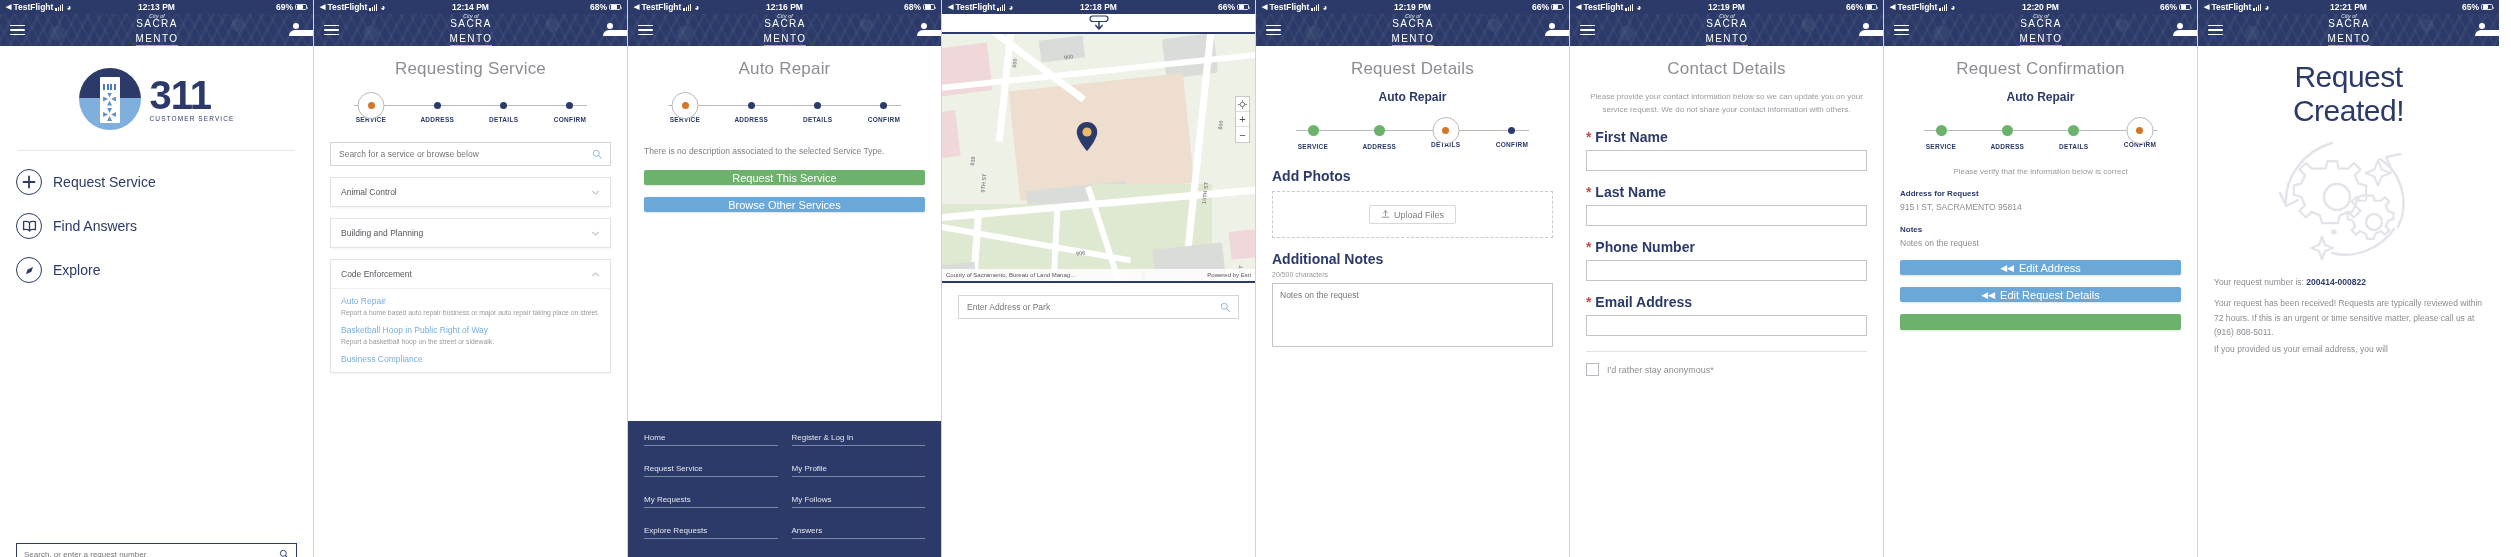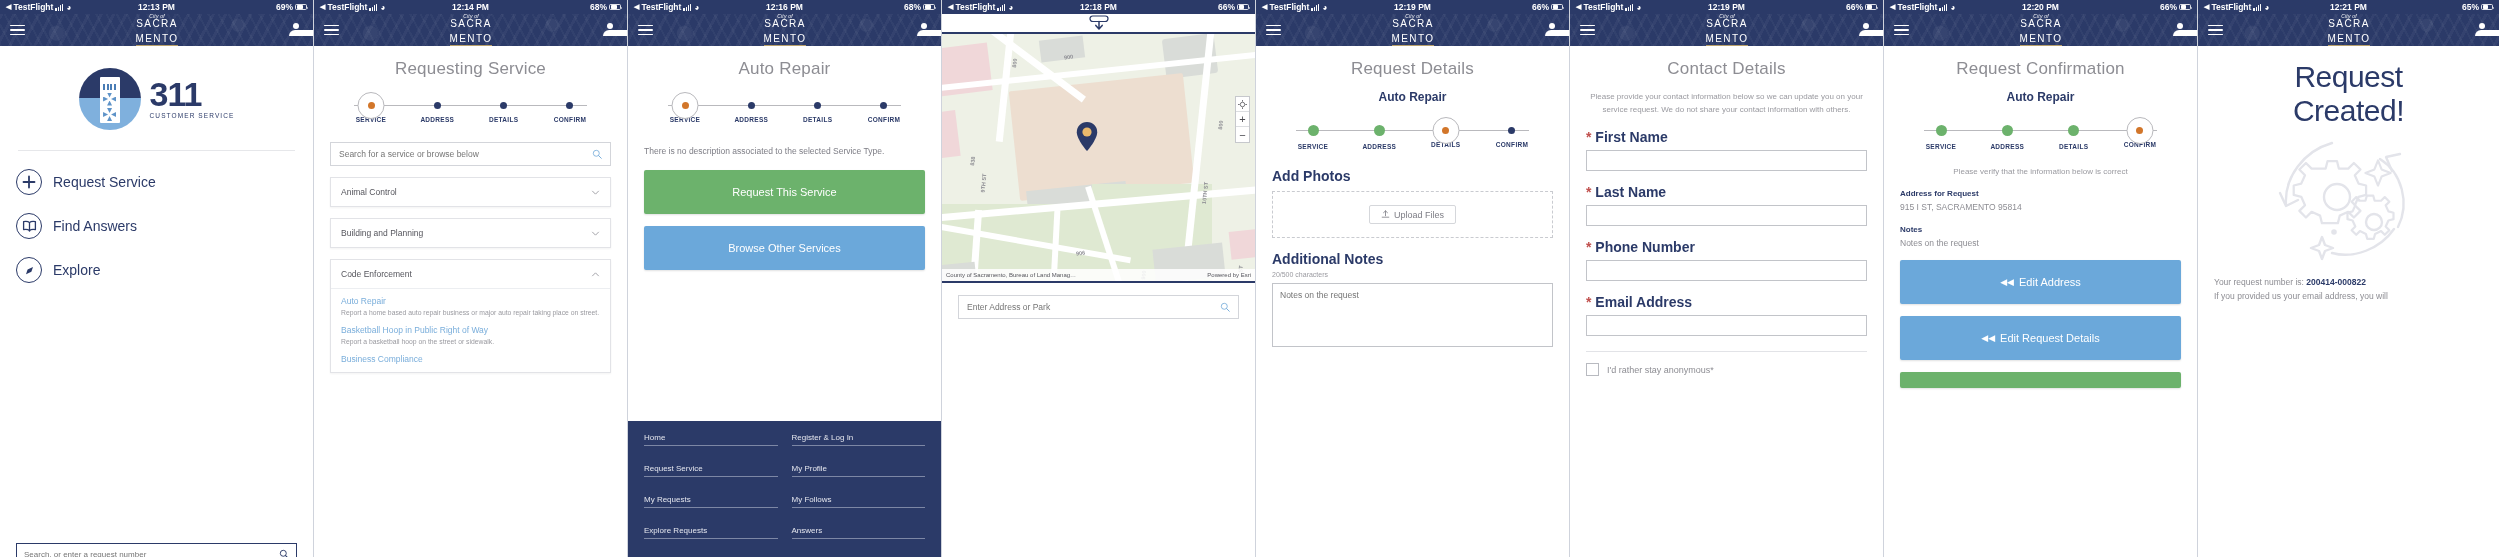--- a/index.html
+++ b/index.html
@@ -120,34 +120,34 @@
   .tower { position:absolute; left:50%; top:9px; transform:translateX(-50%);
            width:20px;height:46px;background:#fff;border-radius:1px; }
   .tower .slots { display:flex; gap:1.4px; justify-content:center; padding-top:7px; }
   .tower .slots i { width:2px;height:6px;background:#4a7db5;display:block; }
   .x-mark { width:13px;height:13px;margin:2.5px auto 0; position:relative; }
   .x-mark i { position:absolute; width:5px;height:5px;background:#5e93c8; }
   .x-mark i:nth-child(1){top:0;left:4px;clip-path:polygon(50% 100%,0 0,100% 0);}
   .x-mark i:nth-child(2){bottom:0;left:4px;clip-path:polygon(50% 0,0 100%,100% 100%);}
   .x-mark i:nth-child(3){left:0;top:4px;clip-path:polygon(100% 50%,0 0,0 100%);}
   .x-mark i:nth-child(4){right:0;top:4px;clip-path:polygon(0 50%,100% 0,100% 100%);}
-  .logo-text .num { font-size:34px; font-weight:bold; color:#2b3a68; line-height:.9; letter-spacing:-1px; }
+  .logo-text .num { font-size:40px; font-weight:bold; color:#2b3a68; line-height:.9; letter-spacing:-1px; }
   .logo-text .cs { font-size:6.5px; color:#2b3a68; letter-spacing:1.1px; margin-top:2px; }
   .hr { height:1px; background:#e6e7ea; margin:20px 2px 0; }
   .menu-item { display:flex; align-items:center; gap:11px; margin-top:18px; cursor:pointer; }
   .menu-ic { width:26px;height:26px;border-radius:50%;border:1.7px solid #2b3a68;
              display:flex;align-items:center;justify-content:center;flex:0 0 26px; }
   .menu-label { font-size:14px; color:#2b3a68; font-weight:500; }
   .home-search { position:absolute; left:16px; right:16px; bottom:14px;
     border:1.6px solid #2b3a68; height:22px; display:flex; align-items:center; padding:0 7px; }
   .home-search input { border:none;outline:none;flex:1;font-size:8px;color:#8f8f96;
     font-family:"Liberation Sans",sans-serif; background:transparent;}
 
   
-  .btn { display:flex;align-items:center;justify-content:center; height:44px;
+  .btn { display:flex;align-items:center;justify-content:center; height:15px;
          font-size:11px; color:#fff; cursor:pointer; margin-top:12px; border-radius:2px;
          box-shadow:0 1px 2px rgba(0,0,0,.12); gap:5px; }
   .btn.green { background:#6cb26c; }
   .btn.blue { background:#6ba8da; }
   .desc-text { font-size:8.5px; color:#7d7d85; line-height:1.65; margin-top:14px; }
 
   
   .footer { position:absolute; left:0; right:0; bottom:0; background:#2b3a68;
             padding:12px 16px 10px; display:grid; grid-template-columns:1fr 1fr; gap:10px 14px; }
   .flink { font-size:8px; color:#e4e6ee; padding-bottom:3px; margin-bottom:8px;
@@ -865,17 +865,18 @@
           <path d="M100 78h7l1.5-5.5h7l1.5 5.5h7l4-4 5 5-4 4 3 6.5 5.5 1.5v7l-5.5 1.5-3 6.5 4 4-5 5-4-4-6.5 3-1.5 5.5h-7l-1.5-5.5-6.5-3-4 4-5-5 4-4-3-6.5-5.5-1.5v-7l5.5-1.5 3-6.5-4-4 5-5 4 4z" transform="translate(-7,-8) scale(0.92)"></path>
           <circle cx="100" cy="85" r="8"></circle>
           <path d="M120 26l4 10 10 4-10 4-4 10-4-10-10-4 10-4z" transform="translate(-4,0) scale(0.9)" fill="none"></path>
           <path d="M52 98l3 8 8 3-8 3-3 8-3-8-8-3 8-3z" transform="translate(-4,2)"></path>
         </svg>
       </div>
       <div class="reqnum">
         <span>Your request number is:</span>
         <b>200414-000822</b>
       </div>
+      <div class="para">Your request has been received! Requests are typically reviewed within 72 hours. If this is an urgent or time sensitive matter, please call us at (916) 808-5011.</div>
       <div class="para" style="margin-top:2px">If you provided us your email address, you will</div>
     </div>
   </div>
 
 </div>
 
 </body></html>

